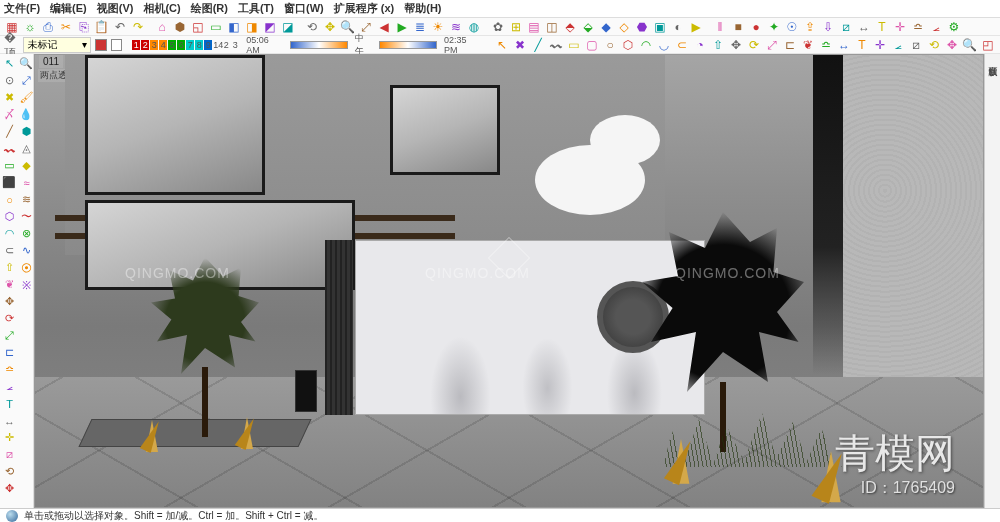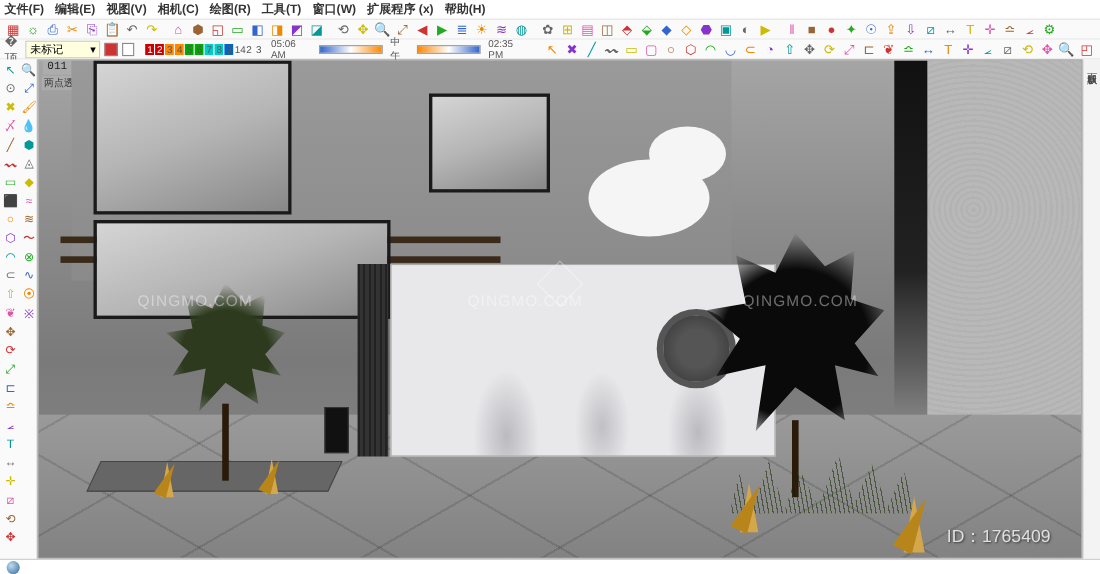--- a/index.html
+++ b/index.html
@@ -221,21 +221,21 @@
   font-family: "SimSun", serif;
 }
 .id-label {
   position: absolute; right: 28px; bottom: 8px;
   font-size: 16px; color: #e0e0e0;
   text-shadow: 1px 1px 2px rgba(0,0,0,.6);
 }
 .scene-tab {
   position:absolute; left:4px; top:0;
   background: rgba(180,180,180,.55);
-  color:#222; font-size:10px; padding:1px 4px;font-family:Liberation Mono, monospace;
+  color:#222; font-size:10px; padding:1px 4px;
 }
 .scene-label {
   position:absolute; left:3px; top:14px;
   color:#333; font-size:9px; writing-mode: horizontal-tb;
   background: rgba(200,200,200,.3);
   padding:0 2px;
 }
 .right-strip {
   width: 16px;
   background: #f3f3f3;
@@ -473,23 +473,25 @@
     <div class="golden-spike gs1"></div>
     <div class="golden-spike gs2"></div>
     <div class="golden-spike gs3"></div>
     <div class="golden-spike gs4"></div>
 
     <div class="watermark wm1">QINGMO.COM</div>
     <div class="watermark wm2">QINGMO.COM</div>
     <div class="logo-mark"></div>
     <div class="watermark wm3">QINGMO.COM</div>
 
+    <div class="brand">青模网</div>
     <div class="id-label">ID：1765409</div>
   </div>
 
   <div class="right-strip">
     <span>默认面板</span>
   </div>
 </div>
 
 <div class="statusbar">
   <div class="status-icon"></div>
+  <span>单击或拖动以选择对象。Shift = 加/减。Ctrl = 加。Shift + Ctrl = 减。</span>
 </div>
 
 </body></html>

